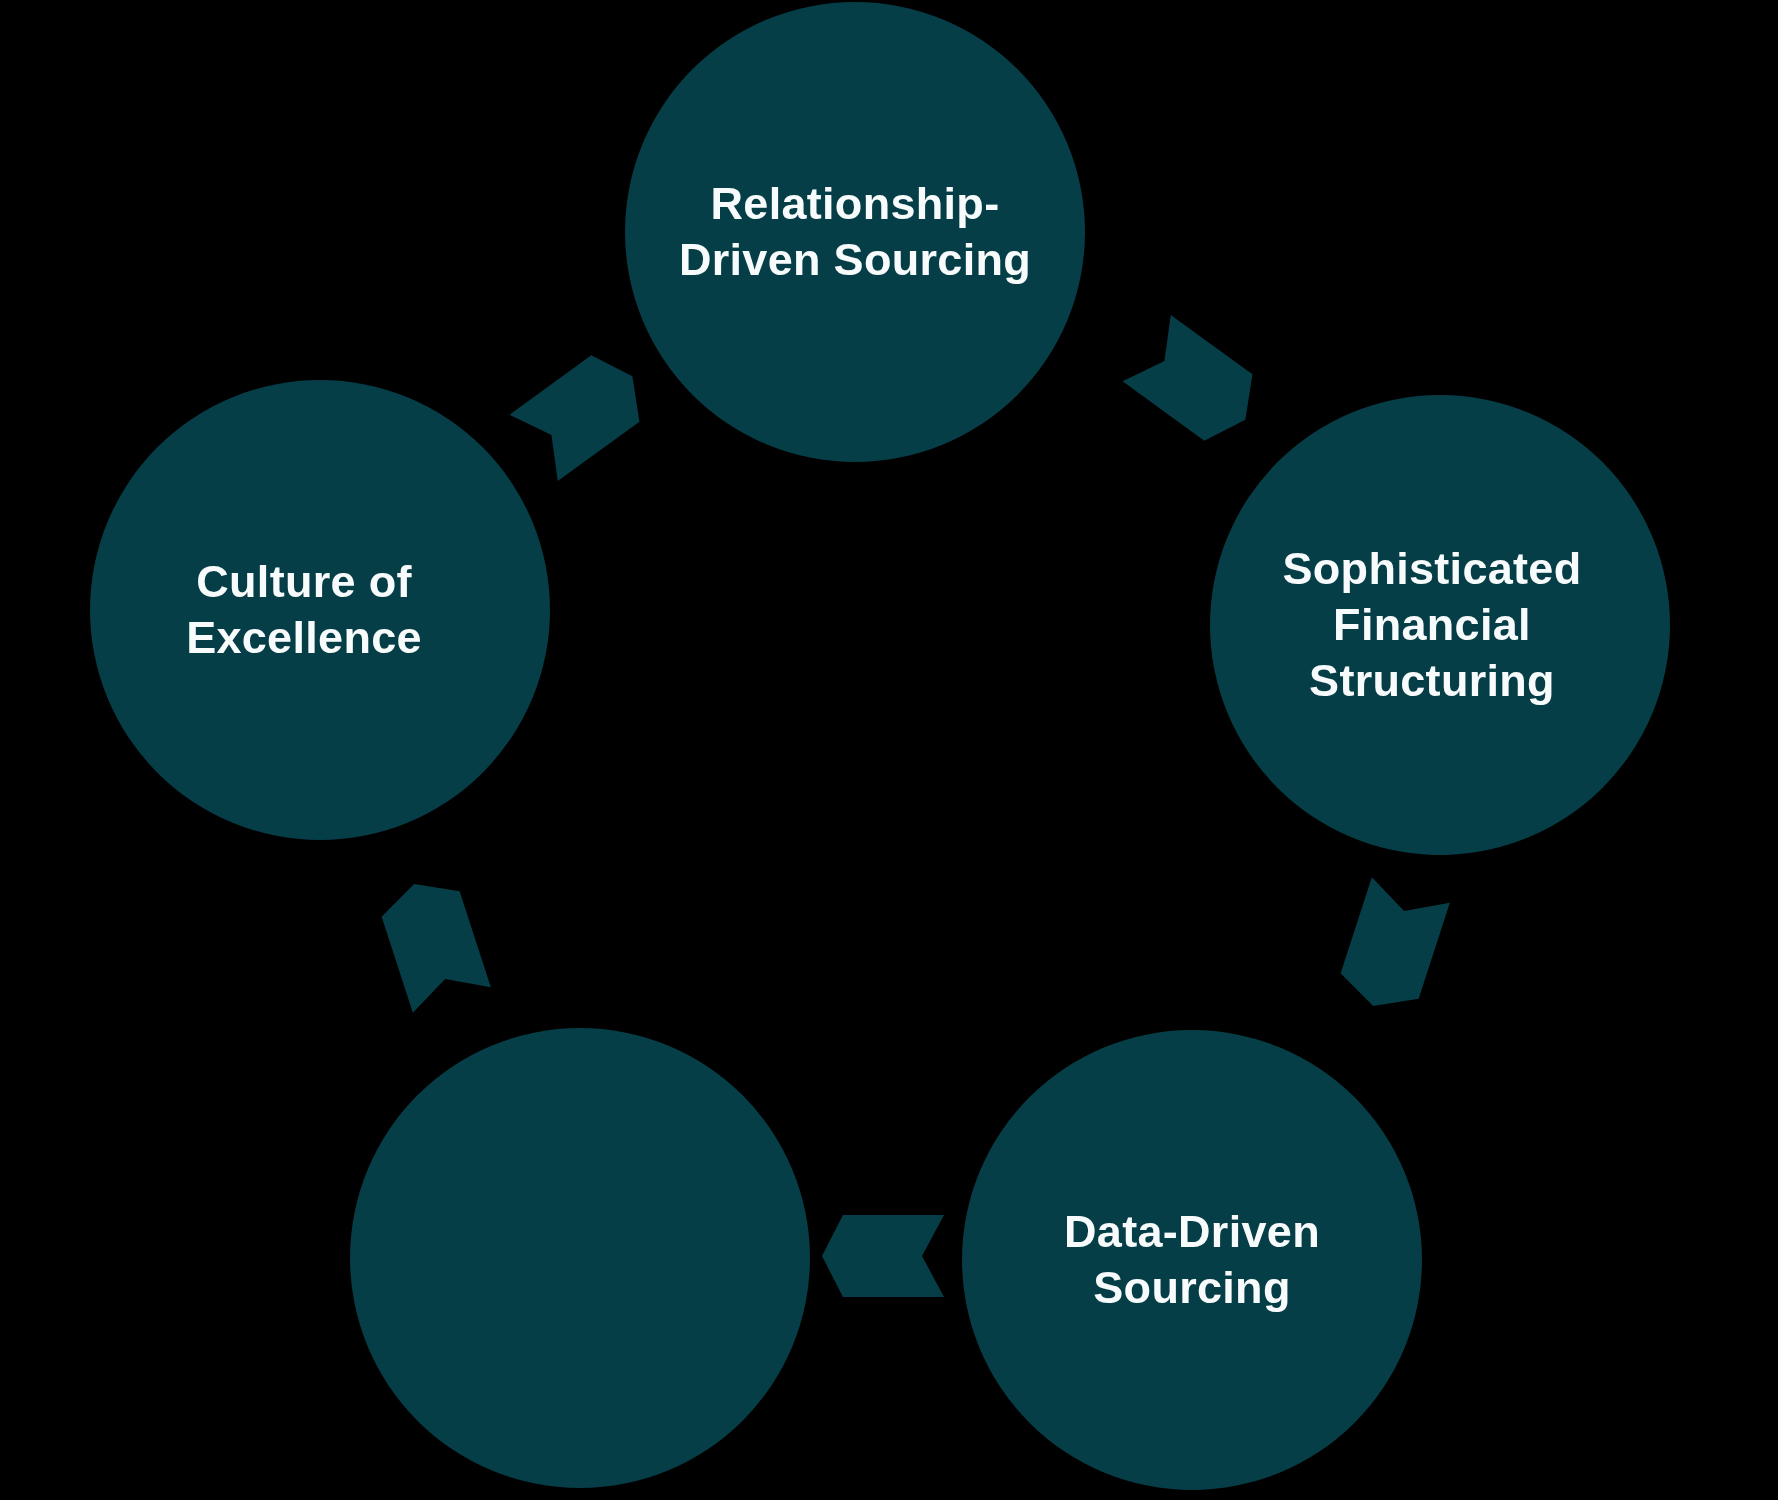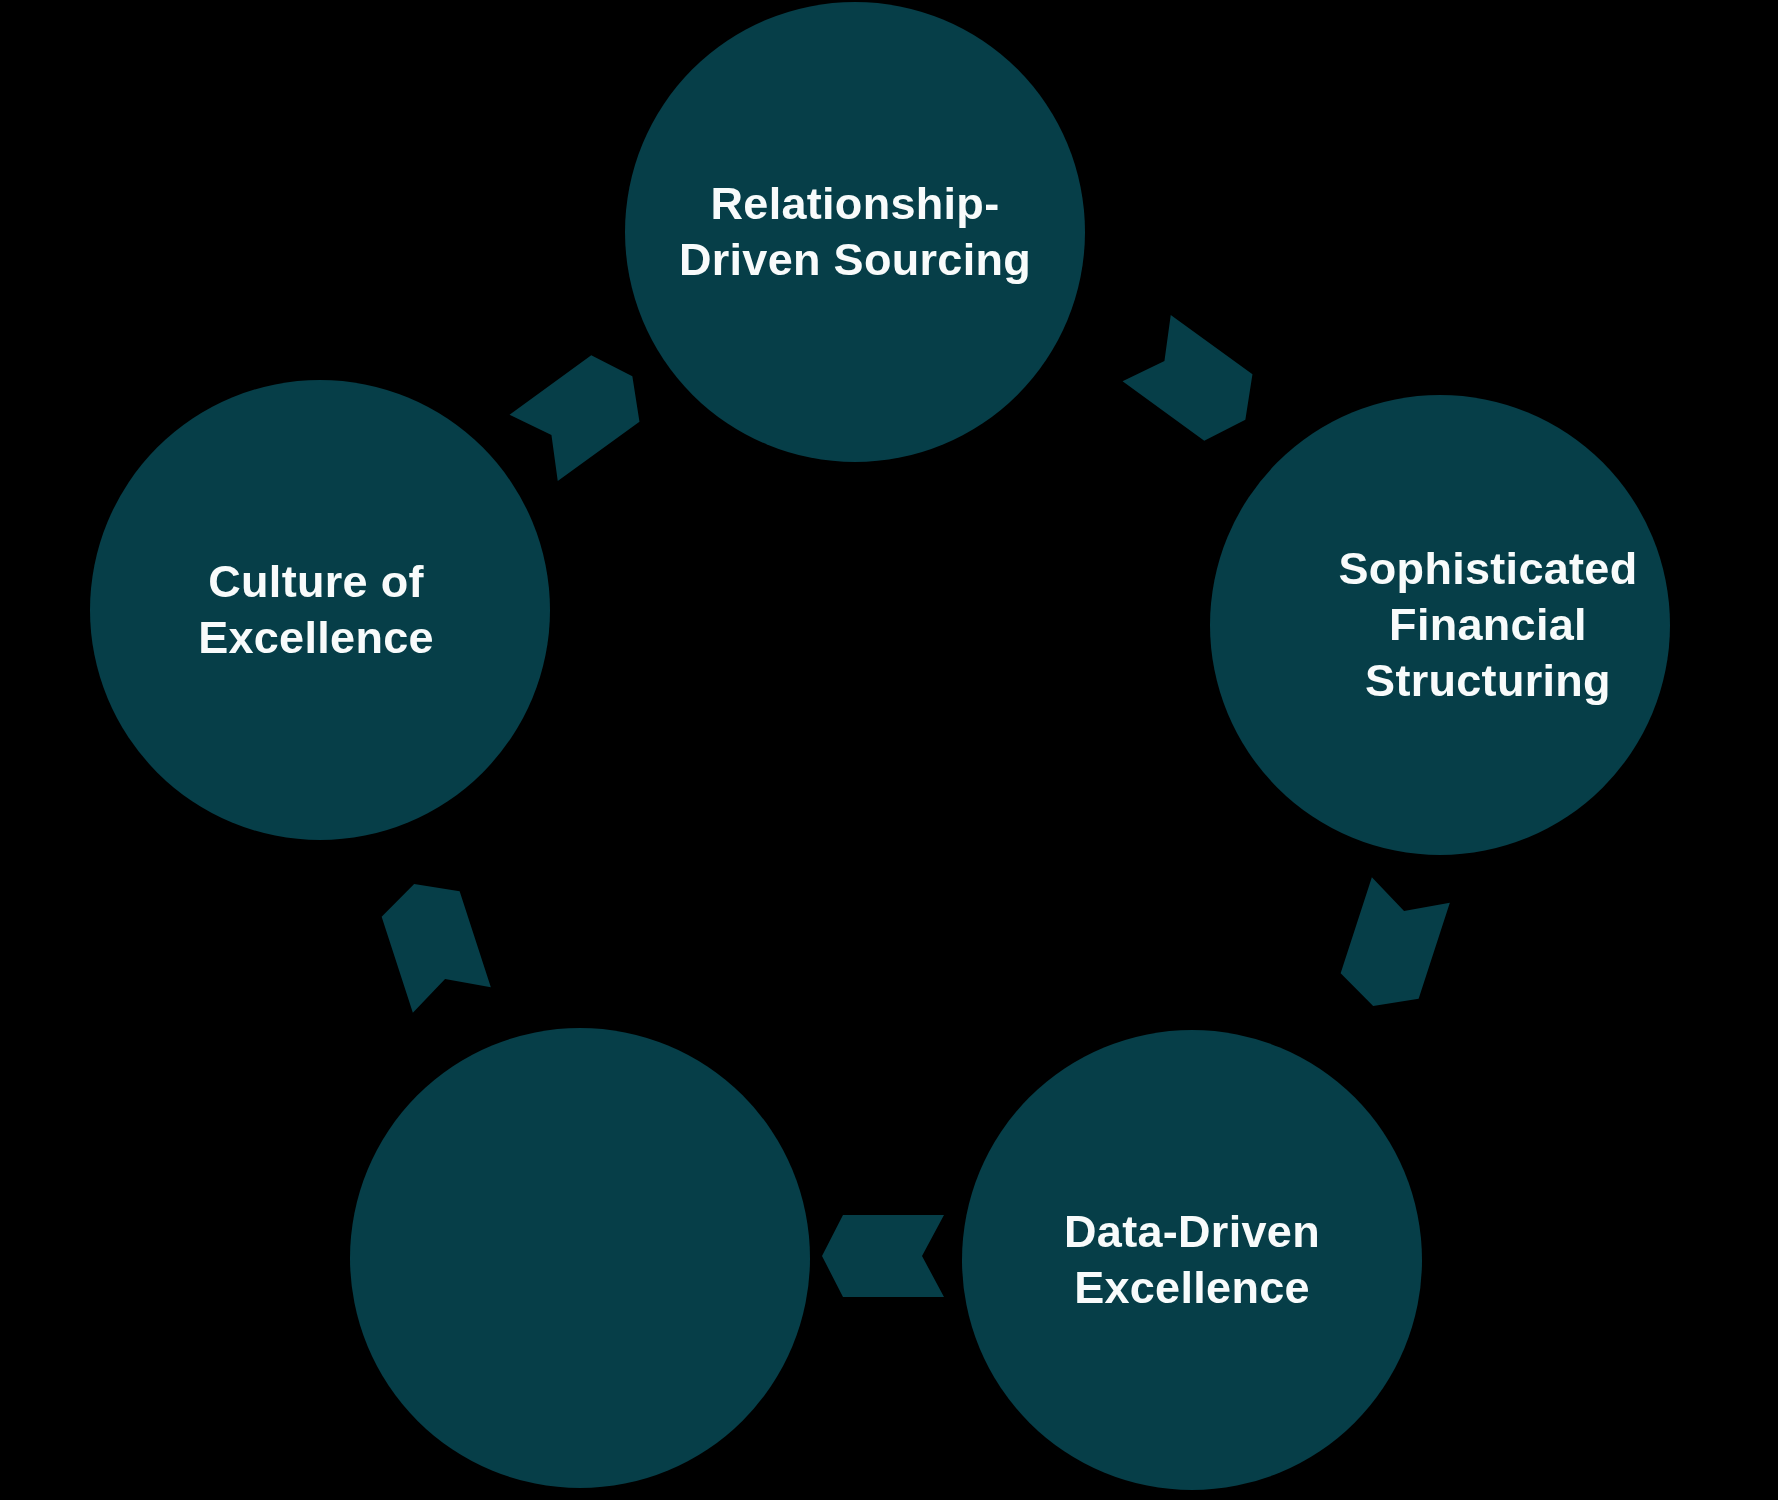--- a/index.html
+++ b/index.html
@@ -58,23 +58,23 @@
     <polygon class="cycle-arrow" points="61,0 40,-41 -61,-41 -39,0 -61,41 40,41" transform="translate(1196,384) rotate(36)"></polygon>
     <polygon class="cycle-arrow" points="61,0 40,-41 -61,-41 -39,0 -61,41 40,41" transform="translate(1392,948) rotate(108)"></polygon>
     <polygon class="cycle-arrow" points="61,0 40,-41 -61,-41 -39,0 -61,41 40,41" transform="translate(883,1256) rotate(180)"></polygon>
     <polygon class="cycle-arrow" points="61,0 40,-41 -61,-41 -39,0 -61,41 40,41" transform="translate(433,942) rotate(252)"></polygon>
     <polygon class="cycle-arrow" points="61,0 40,-41 -61,-41 -39,0 -61,41 40,41" transform="translate(583,412) rotate(324)"></polygon>
   </svg>
 
   <div class="node-label" style="left:855px;  top:232px;">Relationship-
 Driven Sourcing</div>
 
-  <div class="node-label" style="left:1488px; top:625px;">Sophisticated
+  <div class="node-label" style="left:1432px; top:625px;">Sophisticated
 Financial
 Structuring</div>
 
   <div class="node-label" style="left:1192px; top:1260px;">Data-Driven
-Excellence</div>
+Sourcing</div>
 
 
-  <div class="node-label" style="left:316px;  top:610px;">Culture of
+  <div class="node-label" style="left:304px;  top:610px;">Culture of
 Excellence</div>
 </div>
 
 </body></html>

